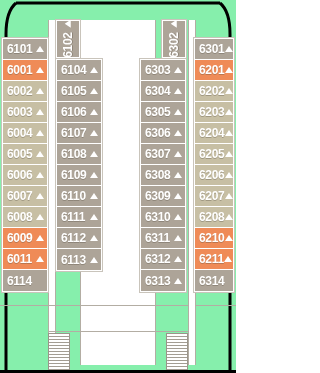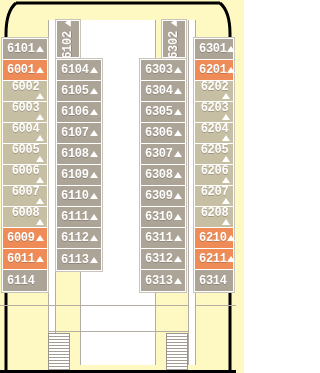--- a/index.html
+++ b/index.html
@@ -4,24 +4,23 @@
 <style>
   html, body {
     margin: 0;
     padding: 0;
     background: #ffffff;
   }
   #deck {
     position: relative;
     width: 236px;
     height: 373px;
-    background: #fef9c3;
-    font-family: Liberation Mono, monospace;
+    background: #86efac;
+    font-family: Liberation Sans, sans-serif;
     overflow: hidden;
-    padding-left: 8px;
   }
 
   
   .hull {
     position: absolute;
     left: 0; top: 0;
     width: 236px; height: 373px;
     pointer-events: none;
   }
 
@@ -57,21 +56,21 @@
   .cabin .tri {
     margin-left: auto;
     width: 0; height: 0;
     border-left: 4px solid transparent;
     border-right: 4px solid transparent;
     border-bottom: 6px solid #ffffff;
   }
 
   
   .c-grey { background: #ada498; }
-  .c-tan  { background: #c7bfa4; flex-direction: column; }
+  .c-tan  { background: #c7bfa4; }
   .c-orange { background: #ef8b57; }
 
   
   .vcabin {
     position: absolute;
     box-sizing: border-box;
     background: #ada498;
     box-shadow: 0 0 0 1px #c9c4bb;
     border: 1px solid #ffffff;
     display: flex;

